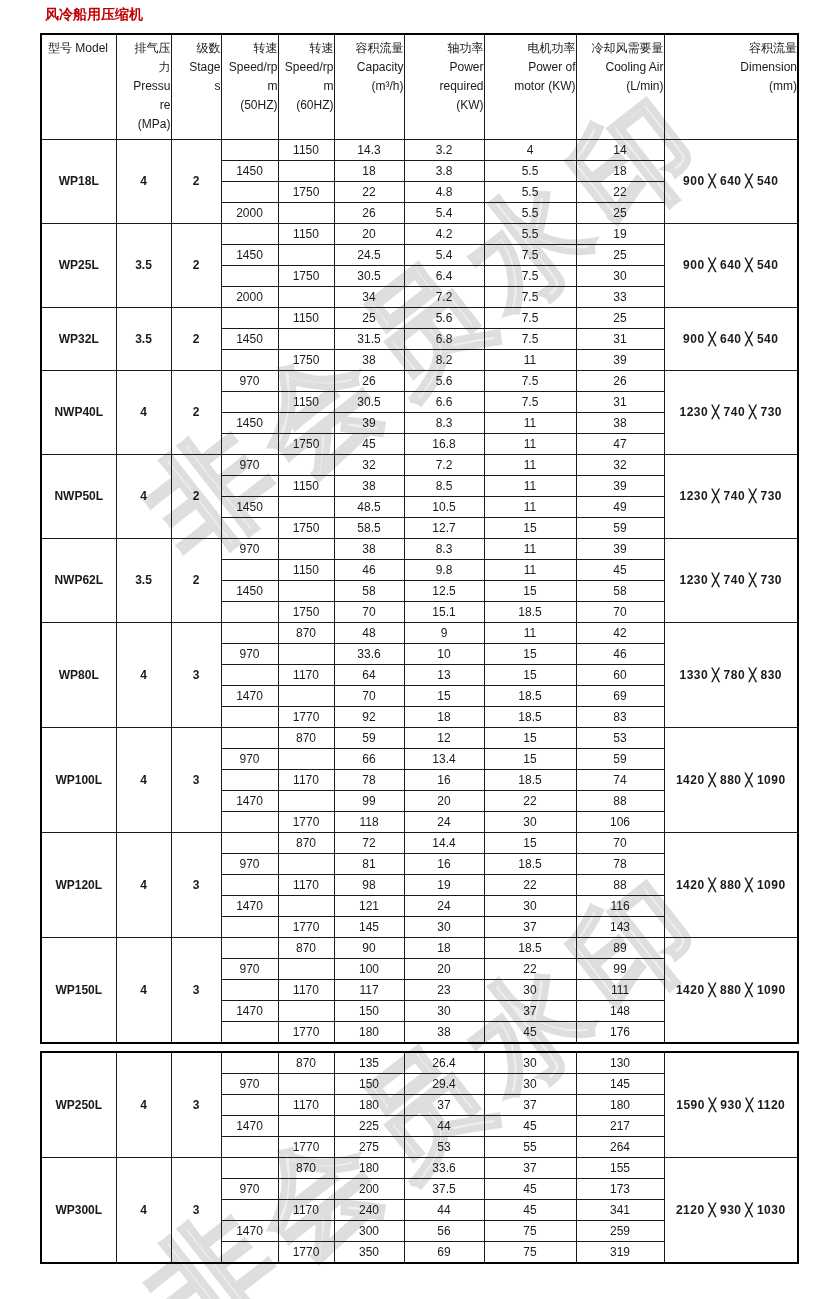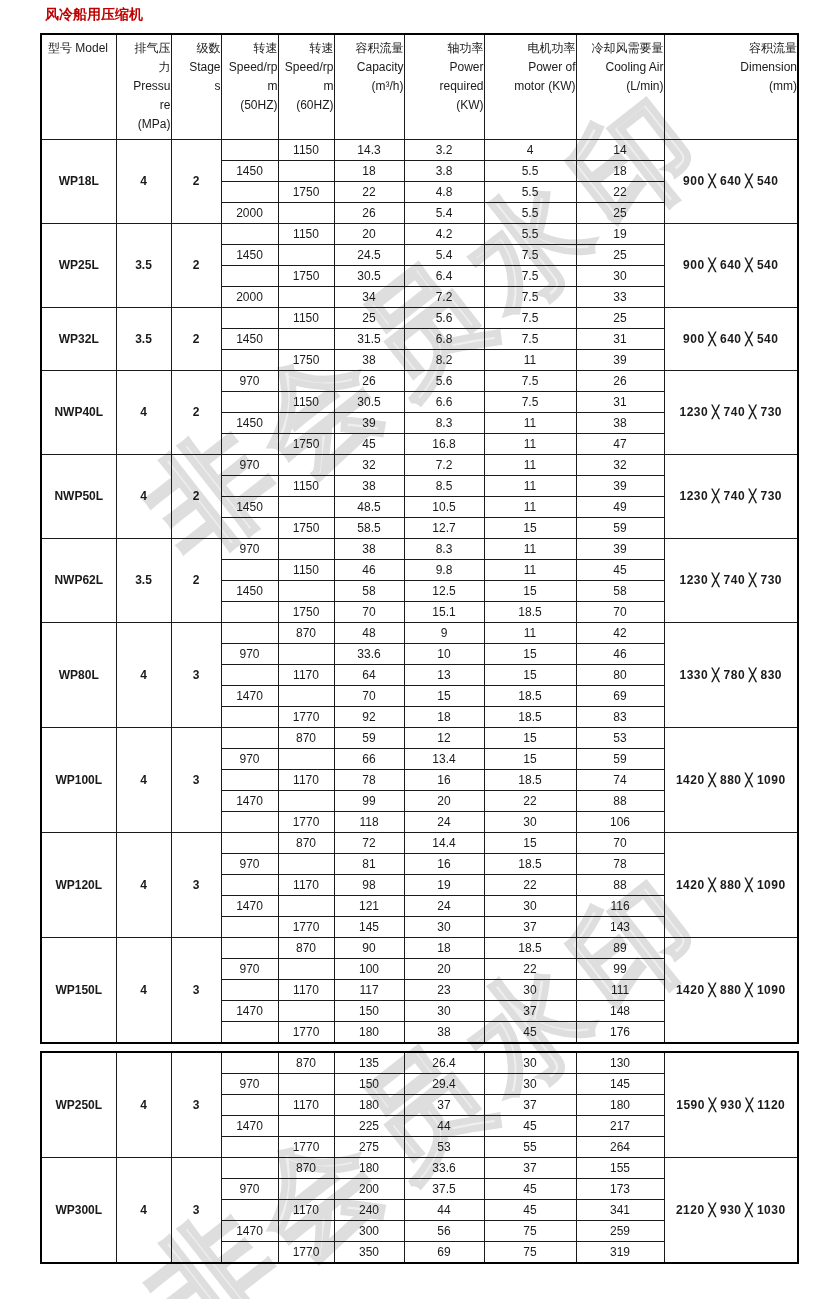--- a/index.html
+++ b/index.html
@@ -342,21 +342,21 @@
             <td>10</td>
             <td>15</td>
             <td>46</td>
           </tr>
           <tr>
             <td></td>
             <td>1170</td>
             <td>64</td>
             <td>13</td>
             <td>15</td>
-            <td>80</td>
+            <td>60</td>
           </tr>
           <tr>
             <td>1470</td>
             <td></td>
             <td>70</td>
             <td>15</td>
             <td>18.5</td>
             <td>69</td>
           </tr>
           <tr>

